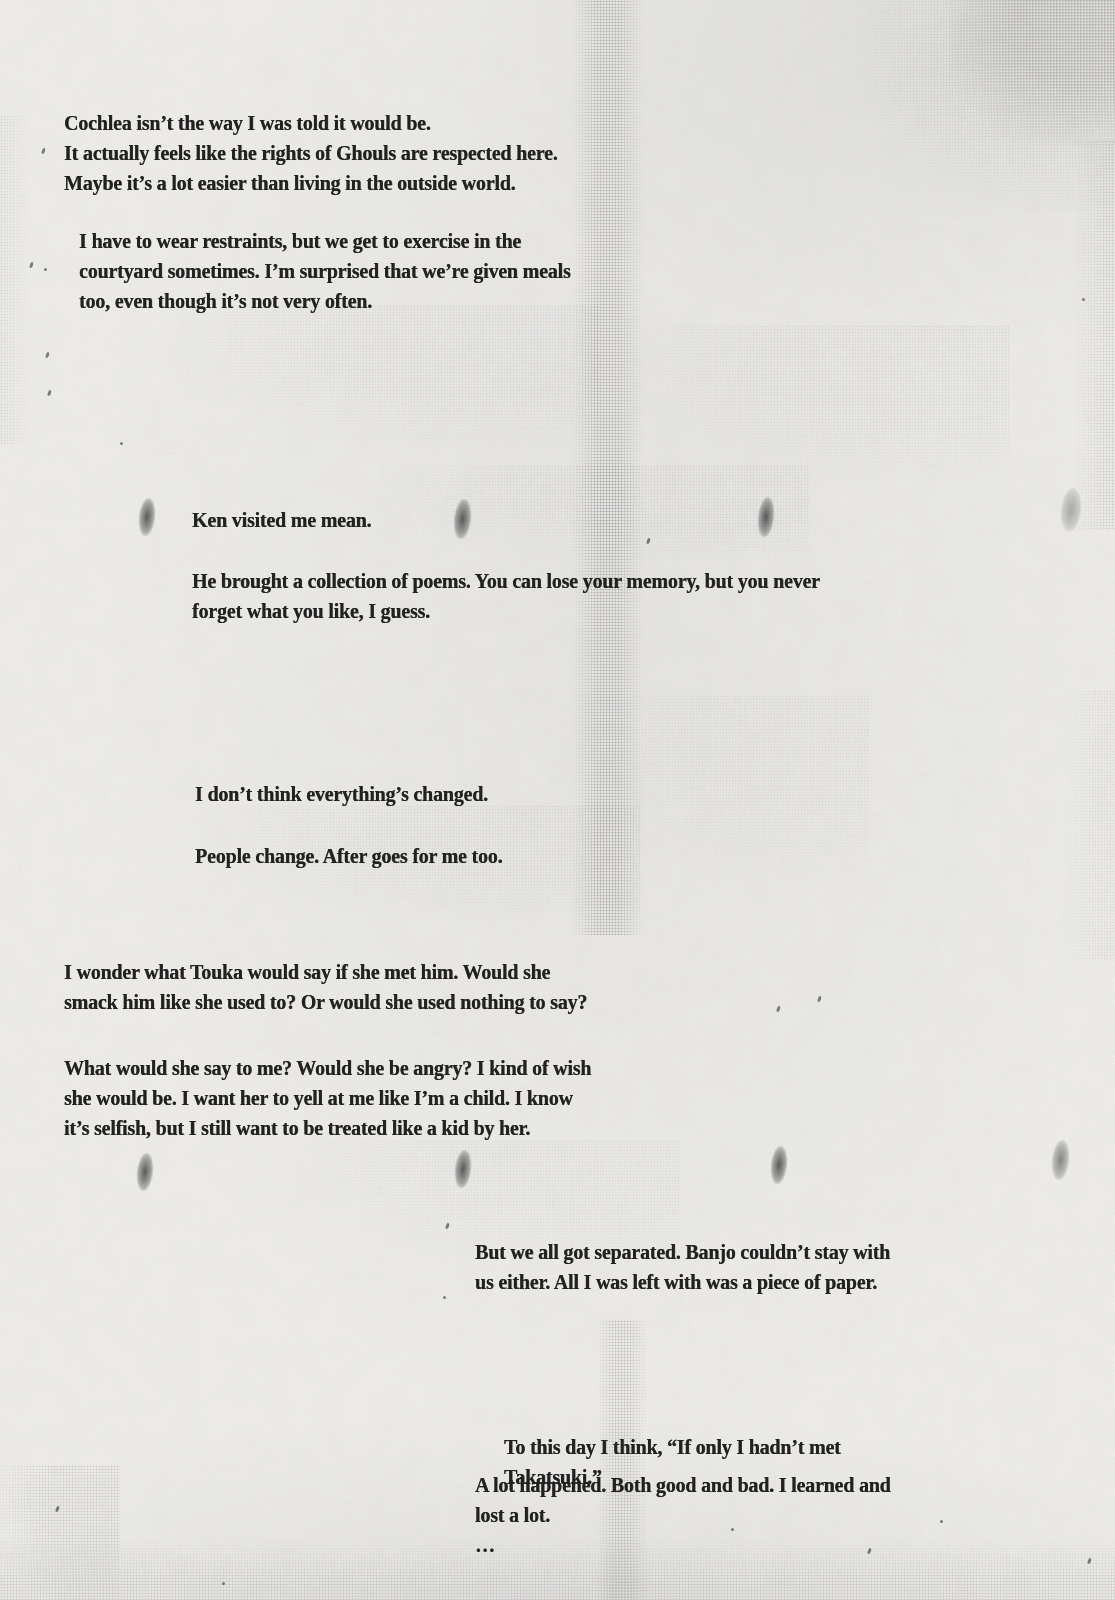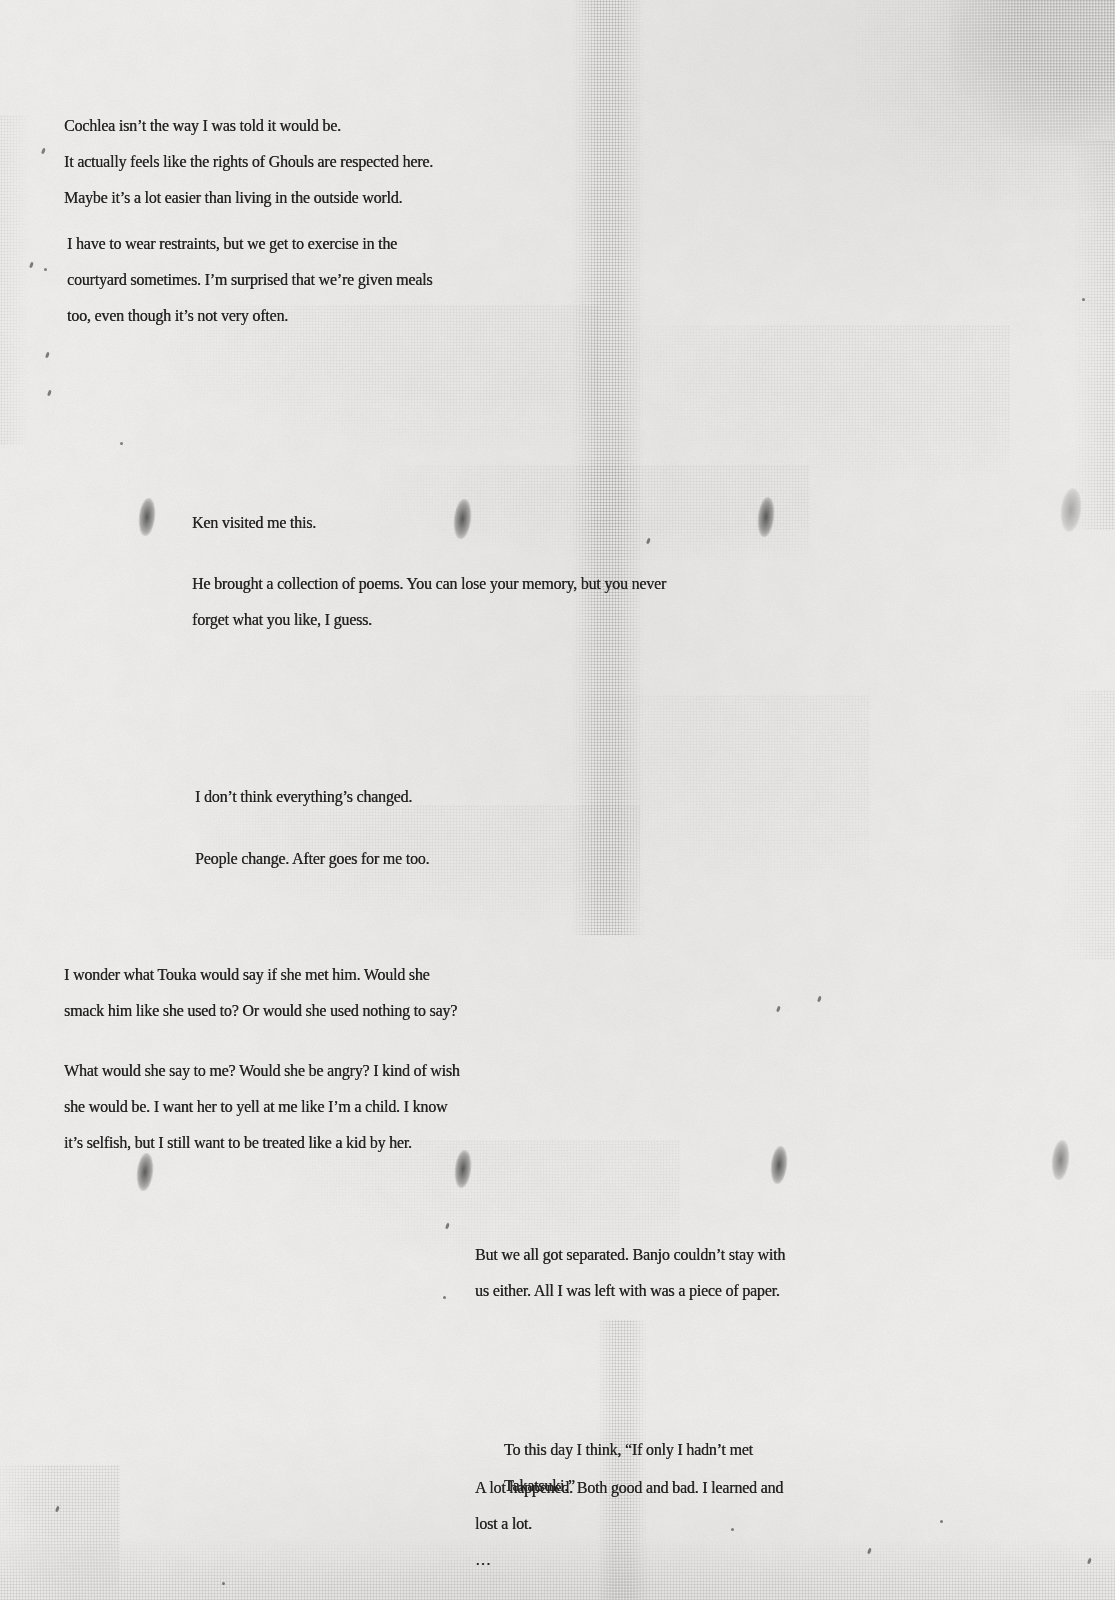--- a/index.html
+++ b/index.html
@@ -11,26 +11,27 @@
     overflow:hidden;
     background-color:#f2f1ef;
     background-image:
       radial-gradient(900px 520px at 88% 2%, rgba(0,0,0,0.055), transparent 62%),
       radial-gradient(760px 1250px at 56% 38%, rgba(0,0,0,0.035), transparent 72%),
       radial-gradient(1000px 300px at 50% 101%, rgba(0,0,0,0.05), transparent 70%);
     font-family:"Liberation Serif", serif;
   }
   .para{
     position:absolute;
-    font-size:16px;
-    line-height:36px;
+    font-size:20px;
+    line-height:30px;
     letter-spacing:-0.2px;
     color:#1c1b1a;
     white-space:pre;
     text-shadow:0.35px 0 0 rgba(28,27,26,0.8);
+    font-weight:bold;
   }
   
   .dots{
     position:absolute;
     background-image:radial-gradient(rgba(40,40,40,0.55) 0.7px, transparent 1.25px);
     background-size:3px 3px;
     filter:blur(0.3px);
     pointer-events:none;
   }
   .fadeX{
@@ -100,24 +101,24 @@
   <div class="hole" style="left:1061px;top:488px;width:20px;height:44px;opacity:0.45;"></div>
 
   <div class="hole" style="left:137px;top:1153px;width:16px;height:38px;"></div>
   <div class="hole" style="left:455px;top:1150px;width:16px;height:38px;"></div>
   <div class="hole" style="left:771px;top:1146px;width:16px;height:38px;"></div>
   <div class="hole" style="left:1052px;top:1140px;width:17px;height:40px;opacity:0.7;"></div>
 
   <div class="para" style="left:64px;top:108px;">Cochlea isn’t the way I was told it would be.
 It actually feels like the rights of Ghouls are respected here.
 Maybe it’s a lot easier than living in the outside world.</div>
-  <div class="para" style="left:67px;top:226px;">I have to wear restraints, but we get to exercise in the
+  <div class="para" style="left:79px;top:226px;">I have to wear restraints, but we get to exercise in the
 courtyard sometimes. I’m surprised that we’re given meals
 too, even though it’s not very often.</div>
-  <div class="para" style="left:192px;top:505px;">Ken visited me this.</div>
+  <div class="para" style="left:192px;top:505px;">Ken visited me mean.</div>
   <div class="para" style="left:192px;top:566px;">He brought a collection of poems. You can lose your memory, but you never
 forget what you like, I guess.</div>
   <div class="para" style="left:195px;top:779px;">I don’t think everything’s changed.</div>
   <div class="para" style="left:195px;top:841px;">People change. After goes for me too.</div>
   <div class="para" style="left:64px;top:957px;">I wonder what Touka would say if she met him. Would she
 smack him like she used to? Or would she used nothing to say?</div>
   <div class="para" style="left:64px;top:1053px;">What would she say to me? Would she be angry? I kind of wish
 she would be. I want her to yell at me like I’m a child. I know
 it’s selfish, but I still want to be treated like a kid by her.</div>
   <div class="para" style="left:475px;top:1237px;">But we all got separated. Banjo couldn’t stay with

